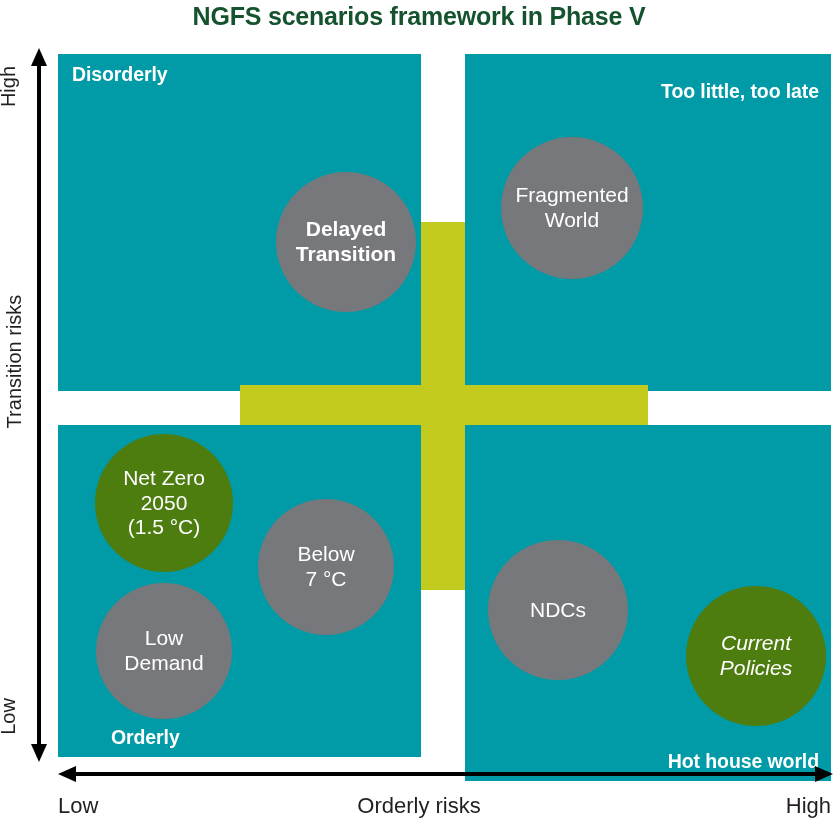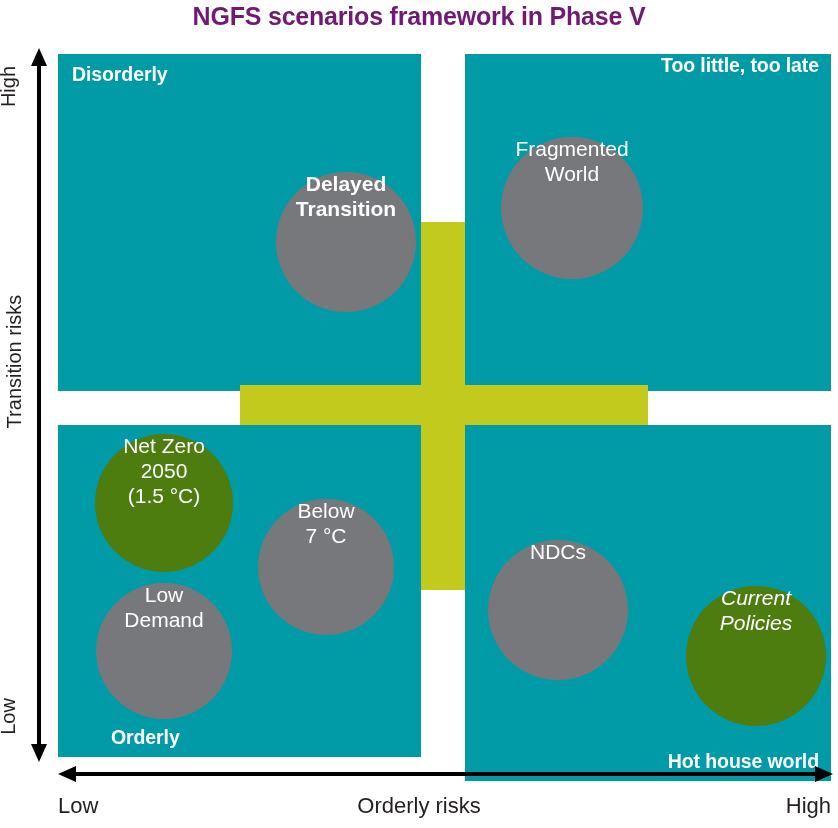--- a/index.html
+++ b/index.html
@@ -27,21 +27,21 @@
   
   #chart-title {
     position: absolute;
     left: 0;
     top: 2px;
     width: 838px;
     text-align: center;
     font-size: 25px;
     font-weight: bold;
     letter-spacing: -0.2px;
-    color: #701a75;
+    color: #14532d;
     white-space: nowrap;
   }
 
   
   #plot-area {
     position: absolute;
     left: 58px;
     top: 54px;
     width: 773px;
     height: 703px;
@@ -59,39 +59,39 @@
 
   .quadrant-label {
     position: absolute;
     font-size: 19.5px;
     font-weight: bold;
     color: #ffffff;
     white-space: nowrap;
     letter-spacing: -0.1px;
   }
   #label-disorderly      { left: 14px;  top: 9px; }
-  #label-too-little      { right: 12px; top: 0; }
+  #label-too-little      { right: 12px; top: 26px; }
   #label-orderly         { left: 14px;  bottom: 8px; margin-left: 39px; }
   #label-hot-house-world { right: 12px; bottom: 8px; }
 
   
   .cross-bar {
     position: absolute;
     background: #c3ca1e;
   }
   #cross-vertical   { left: 363px; top: 168px; width: 44px;  height: 368px; }
   #cross-horizontal { left: 182px; top: 331px; width: 408px; height: 40px; }
 
   
   .scenario-circle {
     position: absolute;
     border-radius: 50%;
     background: #77787b;
     display: flex;
-    align-items: flex-start;
+    align-items: center;
     justify-content: center;
     text-align: center;
     color: #ffffff;
     font-size: 21px;
     line-height: 1.18;
     white-space: pre-line;
   }
 
   
   #y-axis-arrow {

